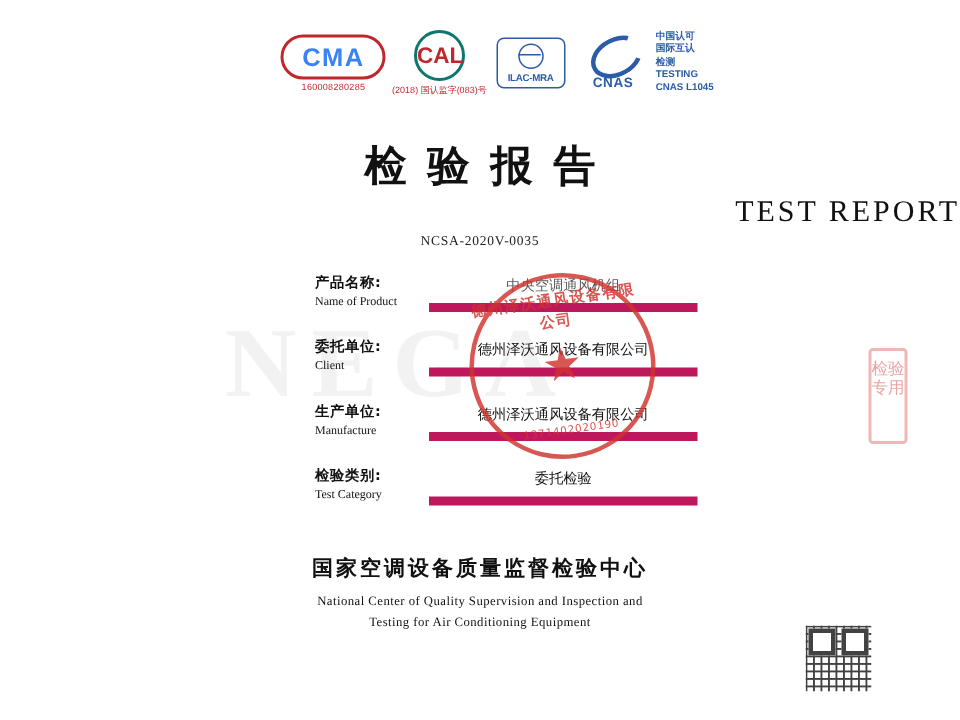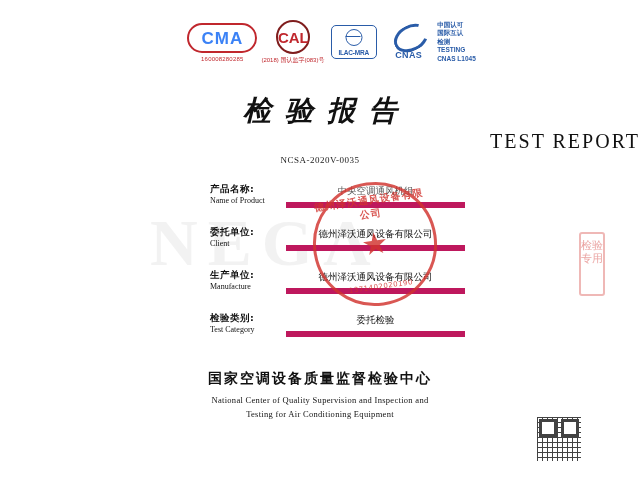--- a/index.html
+++ b/index.html
@@ -62,21 +62,21 @@
   }
 
   .logo-cal {
     width: 70px;
     text-align: center;
   }
   .cal-mark {
     width: 34px;
     height: 34px;
     margin: 0 auto;
-    border: 2px solid #7f1d1d;
+    border: 2px solid #0f766e;
     border-radius: 50%;
     color: #c0272d;
     font-family: "Liberation Sans", sans-serif;
     font-weight: bold;
     font-size: 15px;
     line-height: 32px;
     box-sizing: border-box;
   }
   .cal-num {
     display: block;
@@ -171,21 +171,20 @@
     position: absolute;
     top: 92px;
     left: 0; right: 0;
     text-align: center;
     font-size: 28px;
     font-weight: bold;
     letter-spacing: 14px;
     text-indent: 14px;
     font-family: "DejaVu Serif", serif;
     color: #111;
-    font-style: italic;
   }
   .title-en {
     position: absolute;
     top: 130px;
     left: 0; right: 0;
     text-align: right;
     font-size: 20px;
     letter-spacing: 2px;
     font-family: "Liberation Serif", serif;
     color: #111;

